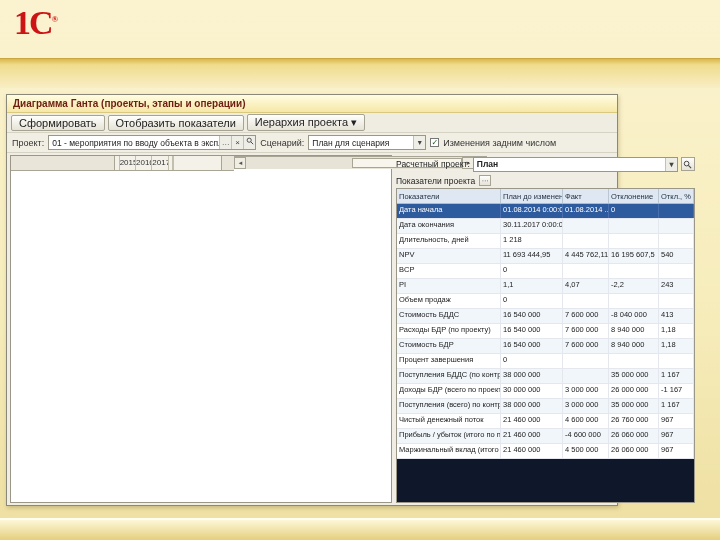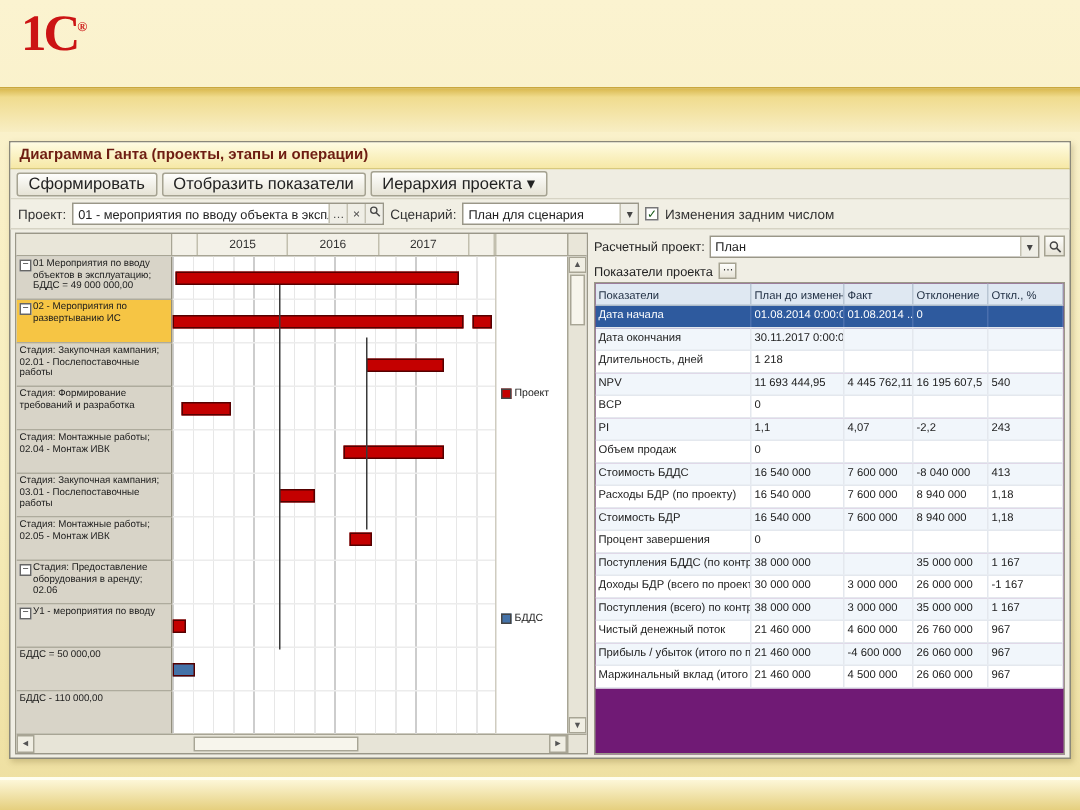--- a/index.html
+++ b/index.html
@@ -11,21 +11,21 @@
   .gold-band { position:absolute; left:0; top:58px; width:720px; height:30px;
                background:linear-gradient(#d9b84e, #f0dc8e 20%, #f8eec4 100%);
                border-top:1px solid #c9a73e; }
   .bottom-band { position:absolute; left:0; top:518px; width:720px; height:22px;
                  background:linear-gradient(#fdf7d8, #e5cf7e); border-top:2px solid #fffef0; }
   .logo { position:absolute; left:14px; top:4px; color:#cc1414; font-family:"Liberation Serif",serif;
           font-weight:bold; font-size:34px; letter-spacing:-2px; }
   .logo sup { font-size:9px; letter-spacing:0; vertical-align:super; }
 
   
-  .window { position:absolute; left:6px; top:94px; width:708px; height:412px;
+  .window { position:absolute; left:6px; top:94px; width:612px; height:412px;
             background:#f0eee4; border:1px solid #8a887a; box-shadow:1px 2px 4px rgba(90,70,20,.25); }
   .titlebar { height:18px; background:linear-gradient(#fffce2,#f6e8a6); border-bottom:1px solid #d8c97e;
               color:#6e1d12; font-weight:bold; font-size:10px; line-height:18px; padding-left:6px;
               white-space:nowrap; overflow:hidden; }
   .toolbar { height:20px; display:flex; gap:3px; align-items:center; padding:0 4px;
              border-bottom:1px solid #d6d3c4; background:#efede2; }
   .tbtn { font-size:11px; padding:1px 7px; color:#222; background:linear-gradient(#fefefc,#e6e3d6);
           border:1px solid #a6a392; border-radius:2px; white-space:nowrap; }
   .filterbar { height:20px; display:flex; align-items:center; gap:4px; padding:0 5px;
                font-size:9px; color:#333; border-bottom:1px solid #d6d3c4; background:#f1efe4; }
@@ -35,21 +35,21 @@
   .ival { flex:1; white-space:nowrap; overflow:hidden; }
   .ibtn { width:12px; height:13px; border-left:1px solid #c4c1b2; background:#efeee6;
           font-size:8px; line-height:13px; text-align:center; color:#444; flex:0 0 auto; }
   .chk { width:9px; height:9px; border:1px solid #777; background:#fff; display:inline-block;
          font-size:8px; line-height:8px; text-align:center; color:#1a5c1a; }
 
   
   .main { display:flex; gap:4px; padding:2px 3px; height:352px; }
 
   
-  .gantt { width:382px; background:#fff; border:1px solid #9a9788; display:flex; flex-direction:column; }
+  .gantt { width:382px; background:#fff; border:1px solid #9a9788; display:flex; flex-direction:row; }
   .gantt-head { display:flex; height:15px; flex:0 0 15px; border-bottom:1px solid #a8a595; }
   .g-corner { width:104px; background:#e9e6d9; border-right:1px solid #a8a595; }
   .g-years { flex:1; display:flex; background:#f3f1e8; font-size:8px; color:#333; }
   .ycell { border-right:1px solid #c2bfae; text-align:center; line-height:14px; overflow:hidden; }
   .g-legendhead { width:48px; background:#f3f1e8; border-left:1px solid #c2bfae; }
   .g-vcap { width:13px; background:#e9e6d9; border-left:1px solid #a8a595; }
   .gantt-body { flex:1; display:flex; overflow:hidden; }
   .g-labels { width:104px; flex:0 0 104px; background:#cfccc0; }
   .g-label { height:29px; background:#d8d4c8; border-bottom:1px solid #aeab9d; border-right:1px solid #93907f;
              font-size:6.5px; line-height:1.18; padding:1px 1px 1px 2px; color:#1c1c1c; overflow:hidden; display:flex; }
@@ -76,28 +76,28 @@
   .gantt-foot { height:13px; flex:0 0 13px; display:flex; border-top:1px solid #a8a595;
                 background:#e7e4d7; font-size:6px; color:#555; }
   .harrow { width:12px; text-align:center; line-height:11px; border:1px solid #a8a595; background:#f0eee3; }
   .hthumb { width:110px; margin:1px 0 1px 106px; border:1px solid #a8a595; background:#f7f5ec; }
   .hfill { flex:1; }
   .hcap { width:13px; background:#e7e4d7; border-left:1px solid #a8a595; }
 
   
   .ind { flex:1; display:flex; flex-direction:column; font-size:8px; color:#222; }
   .ind-top { height:18px; flex:0 0 18px; display:flex; align-items:center; gap:3px; font-size:8.5px; }
-  .ind-top .input { flex:1; }
+  .ind-top .input { flex:1;font-weight:bold; }
   .lens { width:14px; height:14px; flex:0 0 14px; border:1px solid #a6a392; background:linear-gradient(#fefefc,#e6e3d6);
           display:flex; align-items:center; justify-content:center; }
   .ind-title-row { height:15px; flex:0 0 15px; display:flex; align-items:center; gap:4px;
                    font-size:8.5px; color:#222; }
   .mini-btn { width:12px; height:11px; border:1px solid #a6a392; background:linear-gradient(#fefefc,#e6e3d6);
               font-size:7px; line-height:9px; text-align:center; color:#333; }
-  .ind-table { flex:1; background:#701a75; border:1px solid #9a9788; overflow:hidden; }
+  .ind-table { flex:1; background:#0f172a; border:1px solid #9a9788; overflow:hidden; }
   .t-head { display:flex; height:15px; background:#dfe8f2; border-bottom:1px solid #aebcca;
             font-size:7.5px; color:#1d2c40; }
   .t-head .t-cell { border-right:1px solid #b9c6d4; line-height:13px; }
   .t-row { display:flex; height:15px; border-bottom:1px solid #e4e8ee; font-size:7.5px; background:#fff; }
   .t-row.alt { background:#f1f6fb; }
   .t-row.sel { background:#2e5a9e; color:#fff; }
   .t-row.sel .t-cell { border-right-color:#4a6fae; }
   .t-cell { padding:1px 2px 0 2px; overflow:hidden; white-space:nowrap; border-right:1px solid #e4e8ee; }
   .c0 { width:104px; flex:0 0 104px; }
   .c1 { width:62px; flex:0 0 62px; }

